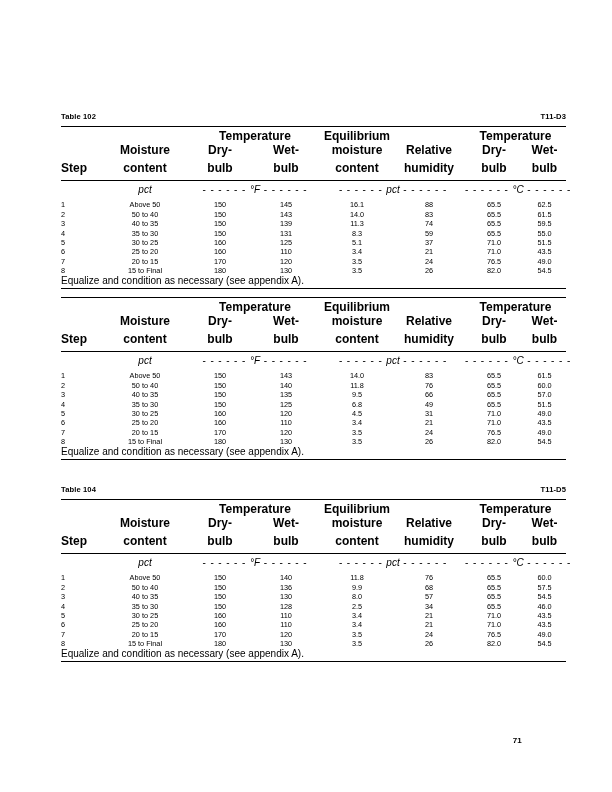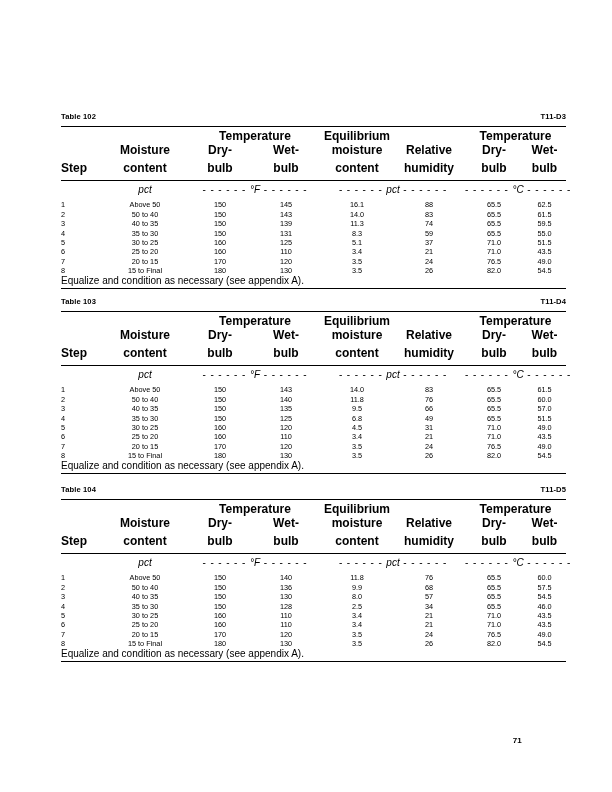--- a/index.html
+++ b/index.html
@@ -285,24 +285,20 @@
           <tr class="note">
             <td colspan="8">Equalize and condition as necessary (see appendix A).</td>
           </tr>
           <tr class="rule-bottom">
             <td colspan="8"></td>
           </tr>
         </tbody>
       </table>
     </div>
   <div class="table-block" id="table-block-1">
-      <div class="table-caption-row">
-        <div class="table-caption-left">Table 103</div>
-        <div class="table-caption-right">T11-D4</div>
-      </div>
       <table class="data">
         <colgroup>
           <col style="width: 40px;">
           <col style="width: 88px;">
           <col style="width: 62px;">
           <col style="width: 70px;">
           <col style="width: 72px;">
           <col style="width: 72px;">
           <col style="width: 58px;">
           <col style="width: 43px;">

